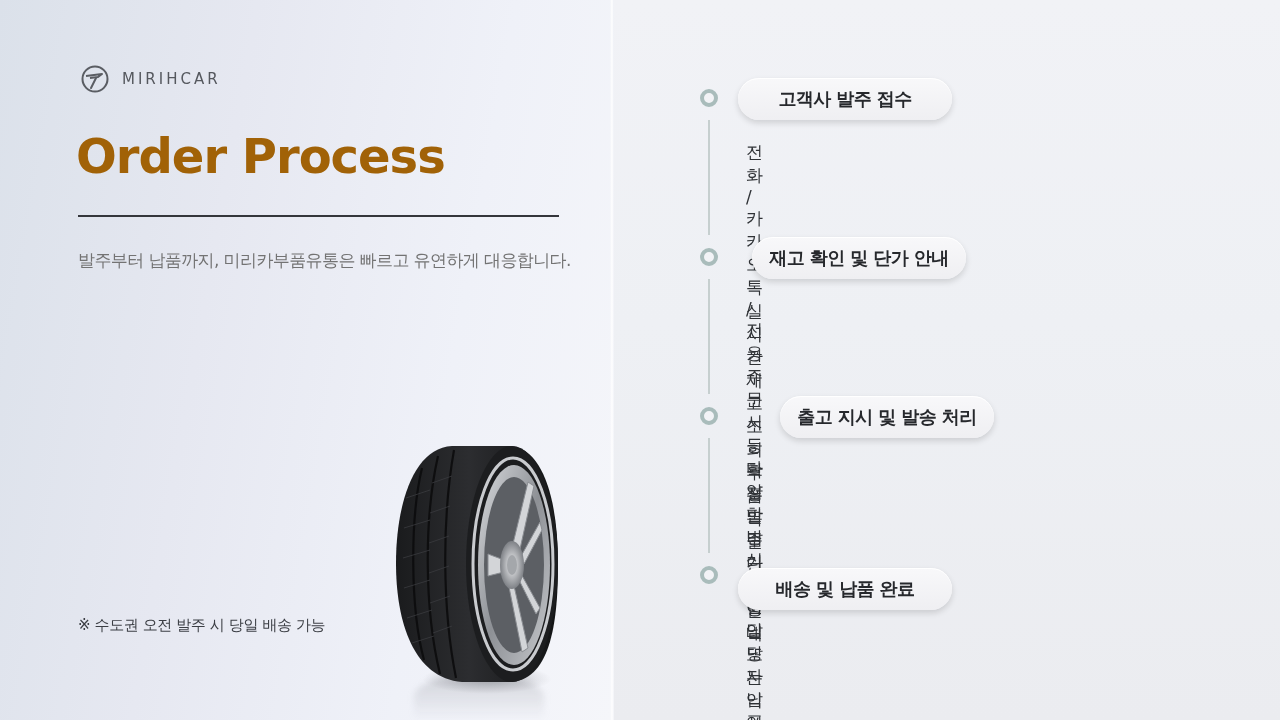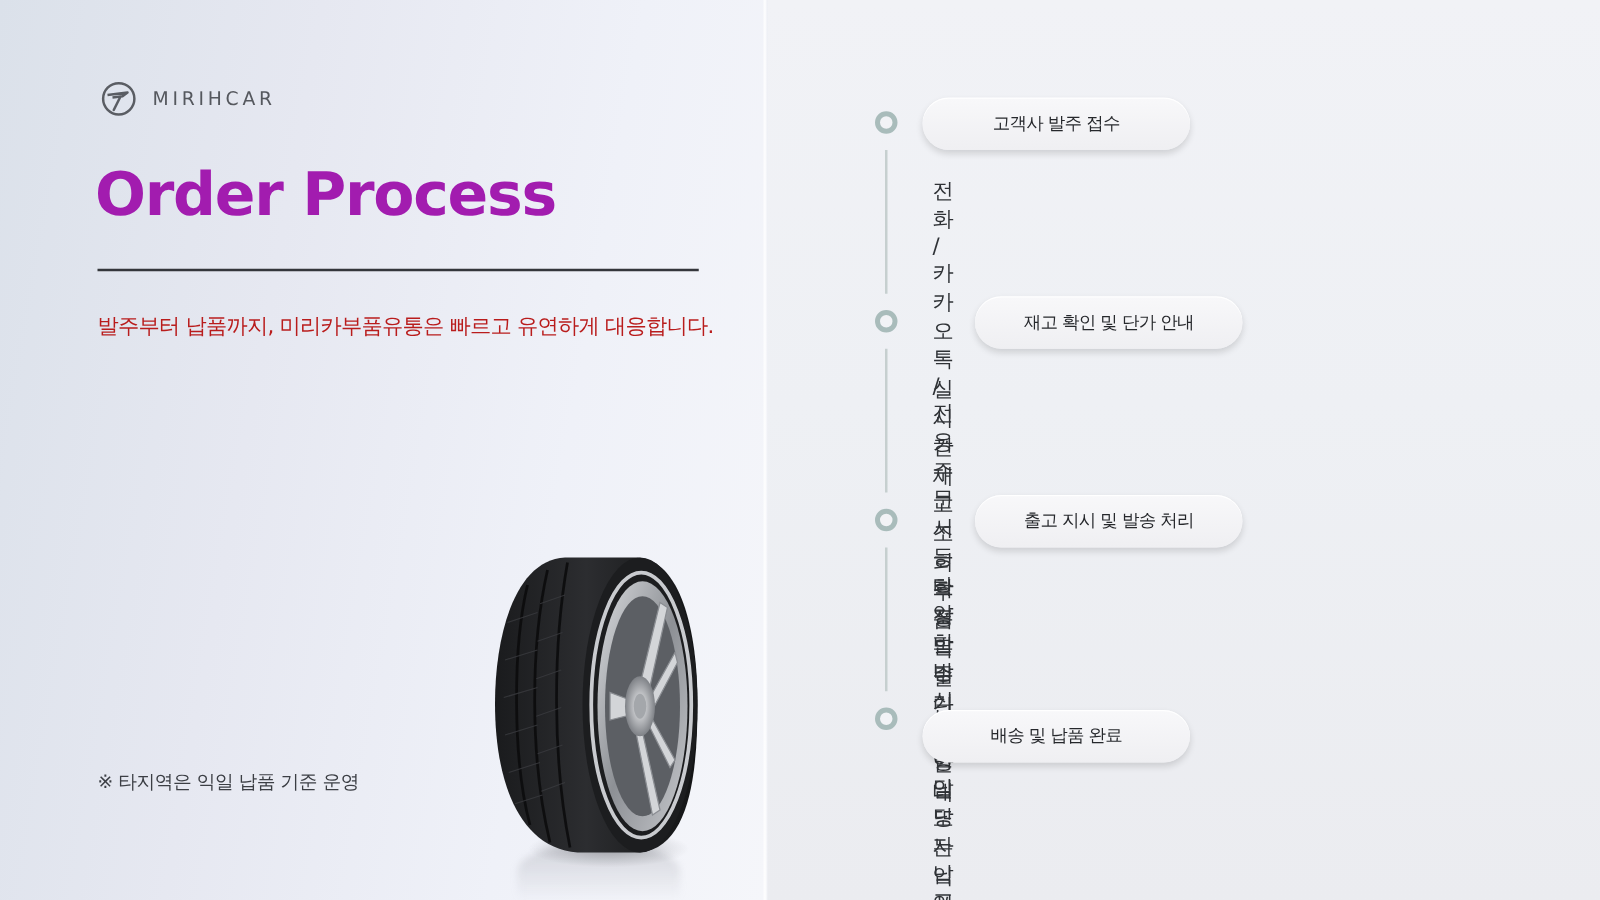--- a/index.html
+++ b/index.html
@@ -27,28 +27,28 @@
     .logo { position: absolute; left: 80px; top: 64px; display: flex; align-items: center; gap: 12px; }
     .logo-icon { width: 30px; height: 30px; }
     .logo-text {
       font-family: "DejaVu Sans", sans-serif;
       font-size: 15px; letter-spacing: 3px; color: #55585e; font-weight: normal;
     }
 
     .page-title {
       position: absolute; left: 76px; top: 128px;
       font-family: "DejaVu Sans", sans-serif;
-      font-size: 48px; font-weight: bold; color: #a21caf; letter-spacing: -1px;
+      font-size: 48px; font-weight: bold; color: #a16207; letter-spacing: -1px;
     }
     .title-rule {
       position: absolute; left: 78px; top: 215px; width: 481px; height: 2px; background: #34363b;
     }
     .subtitle {
       position: absolute; left: 78px; top: 249px;
-      font-size: 17px; color: #b91c1c; letter-spacing: -0.6px;
+      font-size: 17px; color: #737373; letter-spacing: -0.6px;
     }
     .notes { position: absolute; left: 78px; top: 614px; font-size: 15px; color: #3b3e44; letter-spacing: -0.4px; }
     .notes div { height: 29px; line-height: 22px; }
 
     
     .tire-wrap { position: absolute; left: 392px; top: 438px; width: 170px; height: 282px; }
     .tire-shadow {
       position: absolute; left: 30px; top: 226px; width: 130px; height: 30px;
       background: radial-gradient(ellipse at center, rgba(60,62,68,0.35) 0%, rgba(60,62,68,0) 70%);
     }
@@ -65,21 +65,21 @@
       position: absolute; width: 18px; height: 18px; border-radius: 50%;
       border: 4px solid #a9bcbb; background: #f2f3f6;
     }
     .step-line { position: absolute; width: 2px; background: #c6cfcf; }
     .step-pill {
       position: absolute; height: 42px; width: 214px;
       border-radius: 21px;
       background: linear-gradient(180deg, #f8f8fa 0%, #efeff2 100%);
       box-shadow: 0 3px 6px rgba(0,0,0,0.14), inset 0 1px 0 rgba(255,255,255,0.9);
       display: flex; align-items: center; justify-content: center;
-      font-size: 14px; font-weight: normal; color: #26282c; letter-spacing: -0.6px; text-align: right;
+      font-size: 18px; font-weight: bold; color: #26282c; letter-spacing: -0.6px; text-align: right;
     }
     .step-desc {
       position: absolute; font-size: 17px; color: #2f3236; letter-spacing: -0.6px;
     }
   </style>
 </head>
 <body>
 
 <div class="left-panel"></div>
 <div class="right-panel"></div>
@@ -92,21 +92,21 @@
     <path d="M16 14 L11 24" fill="none" stroke="#5a5d63" stroke-width="2" stroke-linecap="round"></path>
   </svg>
   <span class="logo-text">MIRIHCAR</span>
 </div>
 
 <h1 class="page-title">Order Process</h1>
 <div class="title-rule"></div>
 <p class="subtitle">발주부터 납품까지, 미리카부품유통은 빠르고 유연하게 대응합니다.</p>
 
 <div class="notes">
-  <div>※ 타지역은 익일 납품 기준 운영</div>
+  <div>※ 수도권 오전 발주 시 당일 배송 가능</div>
 </div>
 
 <div class="tire-wrap">
   <div class="tire-reflect"></div>
   <div class="tire-shadow"></div>
   <svg width="170" height="250" viewBox="0 0 170 250" style="position:absolute;left:0;top:0;">
     <defs>
       <linearGradient id="tread" x1="0" x2="1" y1="0" y2="0">
         <stop offset="0" stop-color="#1a1b1d"></stop>
         <stop offset="0.45" stop-color="#2c2d30"></stop>
@@ -155,21 +155,21 @@
 
 <div class="timeline">
 
   <div class="step-dot" style="left:700px; top:89px;"></div>
   <div class="step-line" style="left:708px; top:120px; height:115px;"></div>
   <div class="step-pill" style="left:738px; top:78px;">고객사 발주 접수</div>
   <div class="step-desc" style="left:746px; top:141px;">전화 / 카카오톡 / 전용 주문서 등 다양한 방식 지원</div>
 
   <div class="step-dot" style="left:700px; top:248px;"></div>
   <div class="step-line" style="left:708px; top:279px; height:115px;"></div>
-  <div class="step-pill" style="left:780px; top:237px;">재고 확인 및 단가 안내</div>
+  <div class="step-pill" style="left:752px; top:237px;">재고 확인 및 단가 안내</div>
   <div class="step-desc" style="left:746px; top:300px;">실시간 재고 조회 후 품목별 단가 안내</div>
 
   <div class="step-dot" style="left:700px; top:407px;"></div>
   <div class="step-line" style="left:708px; top:438px; height:115px;"></div>
   <div class="step-pill" style="left:780px; top:396px;">출고 지시 및 발송 처리</div>
   <div class="step-desc" style="left:746px; top:459px;">확정 발주 기준, 당일 또는 익일 출고</div>
 
   <div class="step-dot" style="left:700px; top:566px;"></div>
   <div class="step-pill" style="left:738px; top:568px;">배송 및 납품 완료</div>
   <div class="step-desc" style="left:746px; top:619px;">담당자 납품 확인 후 세금계산서 발행 및 정산</div>

